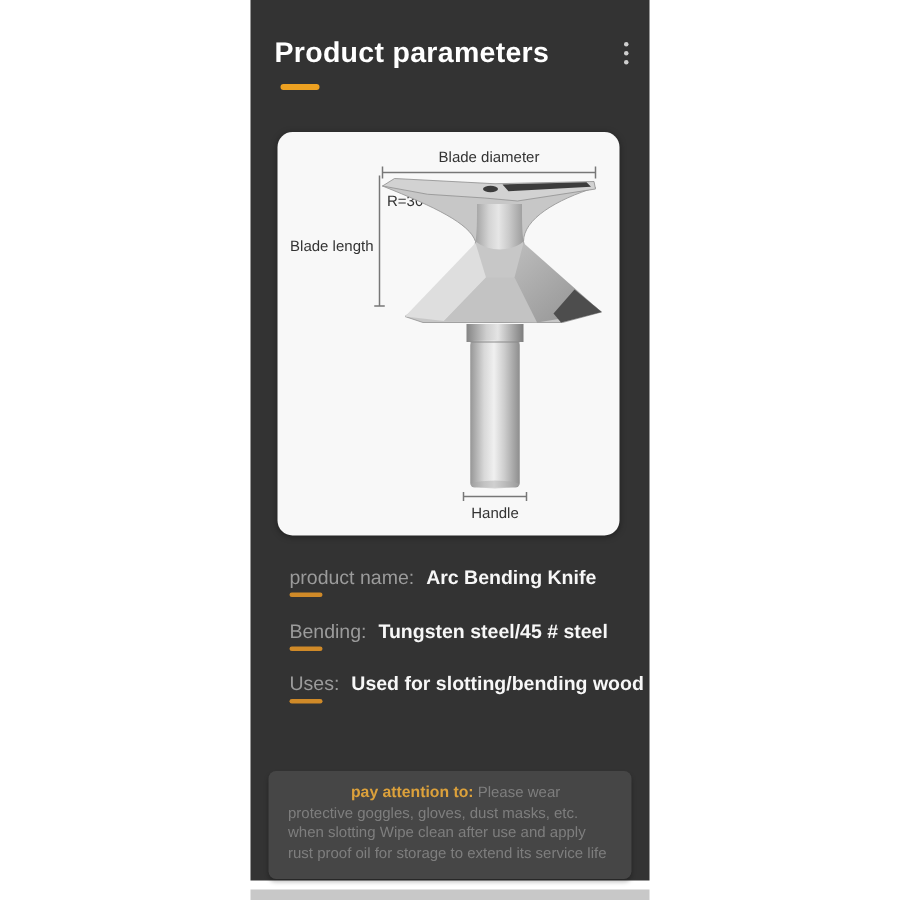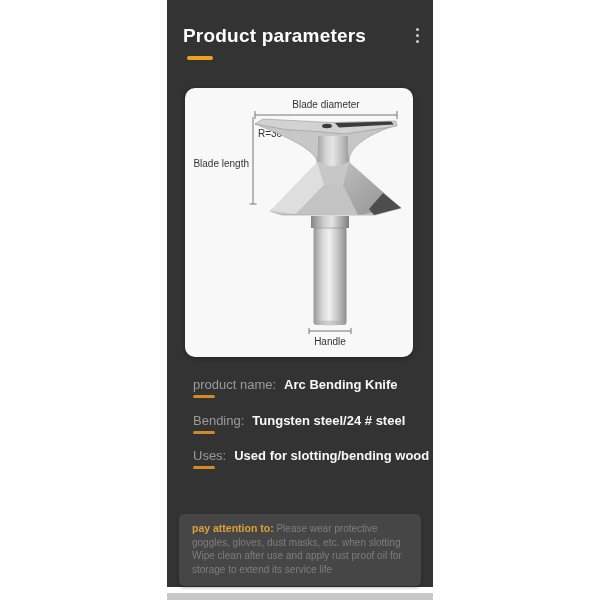--- a/index.html
+++ b/index.html
@@ -45,21 +45,21 @@
   .spec-underline{width:22px;height:3px;border-radius:1.5px;margin-top:2px;
     background:var(--spec-underline-orange,#D08A28);}
   
   .attention{
     position:absolute;left:12px;top:514px;width:242px;height:72px;box-sizing:border-box;
     background:var(--attention-box-bg,#464646);border-radius:5px;
     padding:8px 13px 0 13px;overflow:hidden;
     box-shadow:0 2px 3px rgba(0,0,0,.25);
   }
   .attention p{margin:0;font-size:10px;line-height:13.5px;color:var(--attention-text-gray,#7e7e7e);}
-  .attention .att-label{color:var(--attention-orange,#DCA13B);font-weight:700;font-size:10.5px;}
+  .attention .att-label{color:var(--attention-orange,#DCA13B);font-weight:700;font-size:10.5px;margin-left:42px;}
   
   .bottom-strip{
     position:absolute;left:0;top:593px;width:266px;height:7px;
     background:var(--bottom-strip,#c8c8c8);
   }
 </style>
 </head>
 <body>
 
 <div class="card">
@@ -146,21 +146,21 @@
     <div class="spec-row">
       <div class="spec-line">
         <span class="spec-label">product name:</span>
         <span class="spec-value">Arc Bending Knife</span>
       </div>
       <div class="spec-underline"></div>
     </div>
     <div class="spec-row">
       <div class="spec-line">
         <span class="spec-label">Bending:</span>
-        <span class="spec-value">Tungsten steel/24 # steel</span>
+        <span class="spec-value">Tungsten steel/45 # steel</span>
       </div>
       <div class="spec-underline"></div>
     </div>
     <div class="spec-row">
       <div class="spec-line">
         <span class="spec-label">Uses:</span>
         <span class="spec-value">Used for slotting/bending wood</span>
       </div>
       <div class="spec-underline"></div>
     </div>

